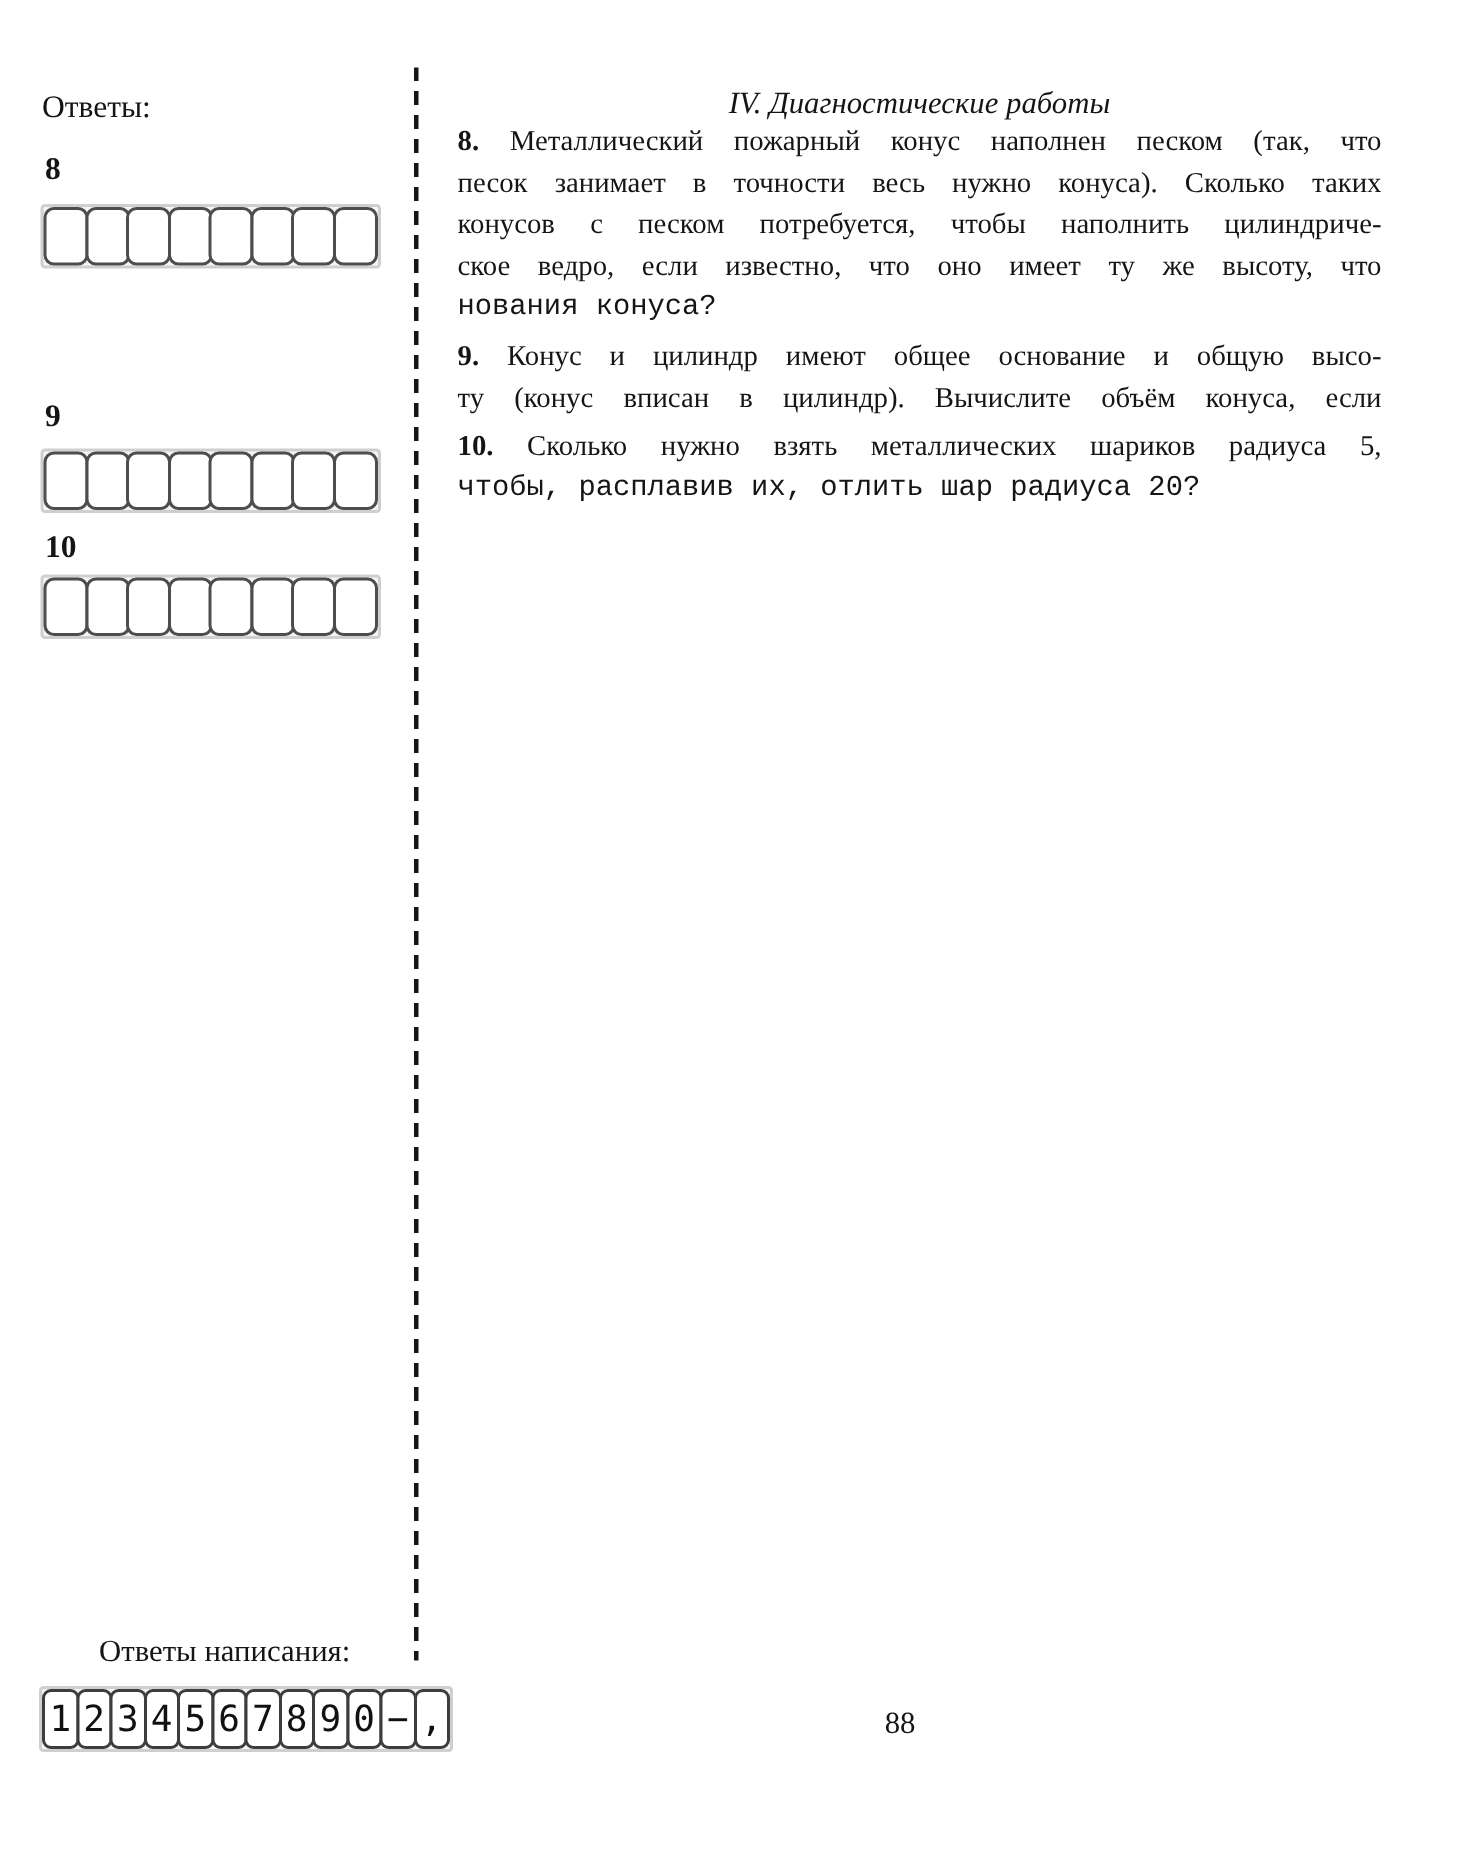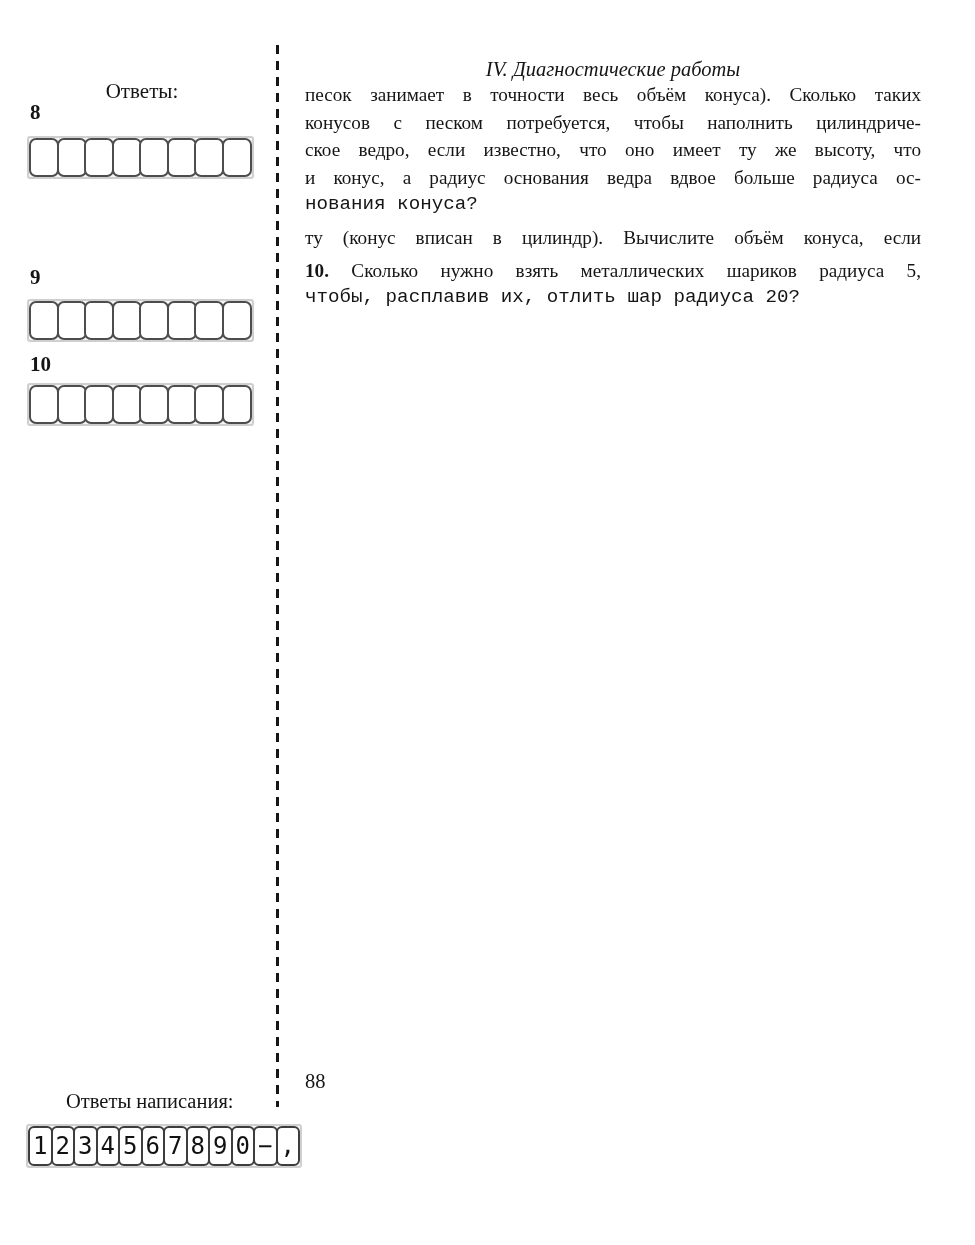--- a/index.html
+++ b/index.html
@@ -8,21 +8,21 @@
     width: 975px; height: 1245px;
     position: relative;
     font-family: "Liberation Serif", serif;
     color: #151515;
     overflow: hidden;
   }
 
   
   .answers-title {
     position: absolute; top: 59px; left: 28px; width: 228px;
-    text-align: center; font-size: 21px; margin-top: 20px;
+    font-size: 21px;
   }
   .alabel {
     position: absolute; left: 30px;
     font-size: 21px; font-weight: bold; line-height: 24px;
   }
   .alabel-8  { top: 100px; }
   .alabel-9  { top: 265px; }
   .alabel-10 { top: 352px; }
 
   .arow {
@@ -90,22 +90,22 @@
     flex: none;
     display: flex; align-items: center; justify-content: center;
     font-family: "DejaVu Sans Mono", monospace;
     font-size: 24px;
     color: #111;
   }
   .sample-row .cell + .cell { margin-left: -2px; }
 
   
   .page-number {
-    position: absolute; top: 1070px; left: 305px; width: 590px;
-    text-align: left; font-size: 20.5px;
+    position: absolute; top: 1138px; left: 305px; width: 590px;
+    text-align: center; font-size: 20.5px;
   }
 </style>
 </head>
 <body>
 
 <div>
 
   <div class="answers-title">Ответы:</div>
 
   <div class="alabel alabel-8">8</div>
@@ -142,27 +142,28 @@
       <span class="cell"></span>
       <span class="cell"></span>
       <span class="cell"></span>
     </div>
 
   <div class="divider"></div>
 
   <div class="content">
     <div class="section-title">IV. Диагностические работы</div>
     <div class="problem">
-        <div class="tline">песок занимает в точности весь объём конуса). Сколько таких</div>
+        <div class="tline"><b>8.</b> Металлический пожарный конус наполнен песком (так, что</div>
+        <div class="tline">песок занимает в точности весь нужно конуса). Сколько таких</div>
         <div class="tline">конусов с песком потребуется, чтобы наполнить цилиндриче-</div>
         <div class="tline">ское ведро, если известно, что оно имеет ту же высоту, что</div>
-        <div class="tline">и конус, а радиус основания ведра вдвое больше радиуса ос-</div>
         <div class="tline tlast">нования конуса?</div>
       </div>
     <div class="problem">
+        <div class="tline"><b>9.</b> Конус и цилиндр имеют общее основание и общую высо-</div>
         <div class="tline">ту (конус вписан в цилиндр). Вычислите объём конуса, если</div>
       </div>
     <div class="problem">
         <div class="tline"><b>10.</b> Сколько нужно взять металлических шариков радиуса 5,</div>
         <div class="tline tlast">чтобы, расплавив их, отлить шар радиуса 20?</div>
       </div>
   </div>
 
   <div class="sample-label">Ответы написания:</div>
   <div class="sample-row">

